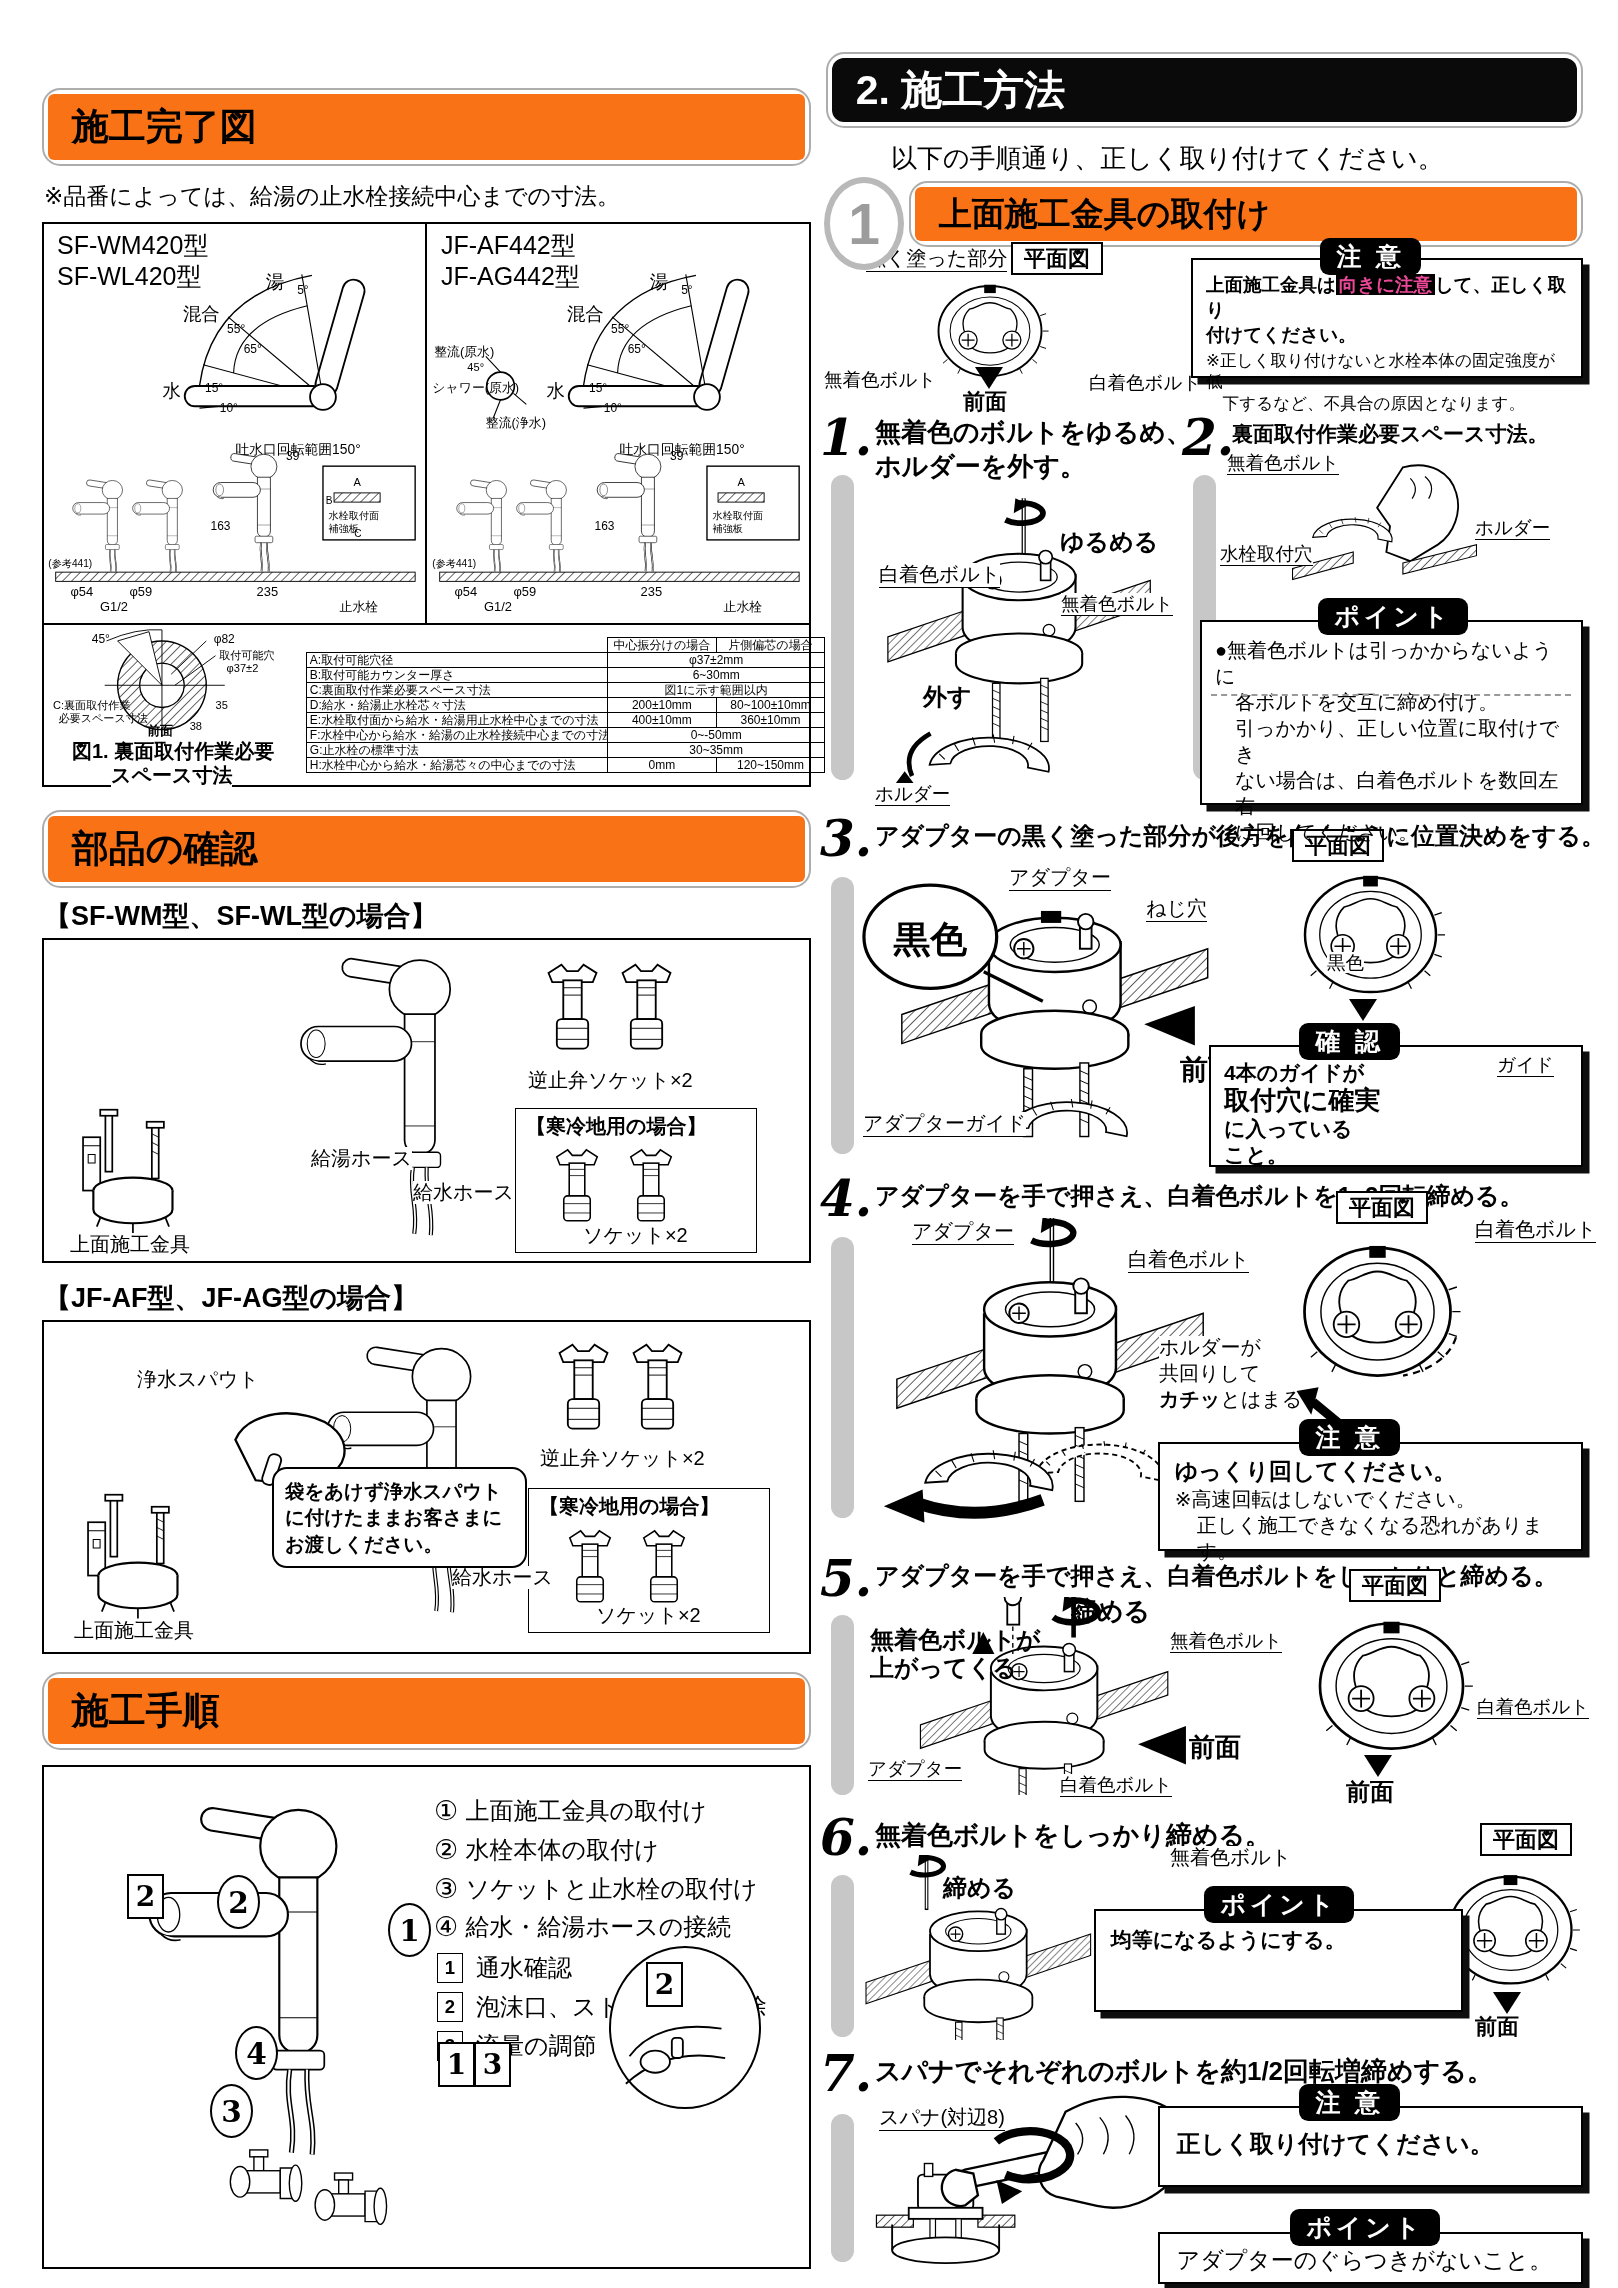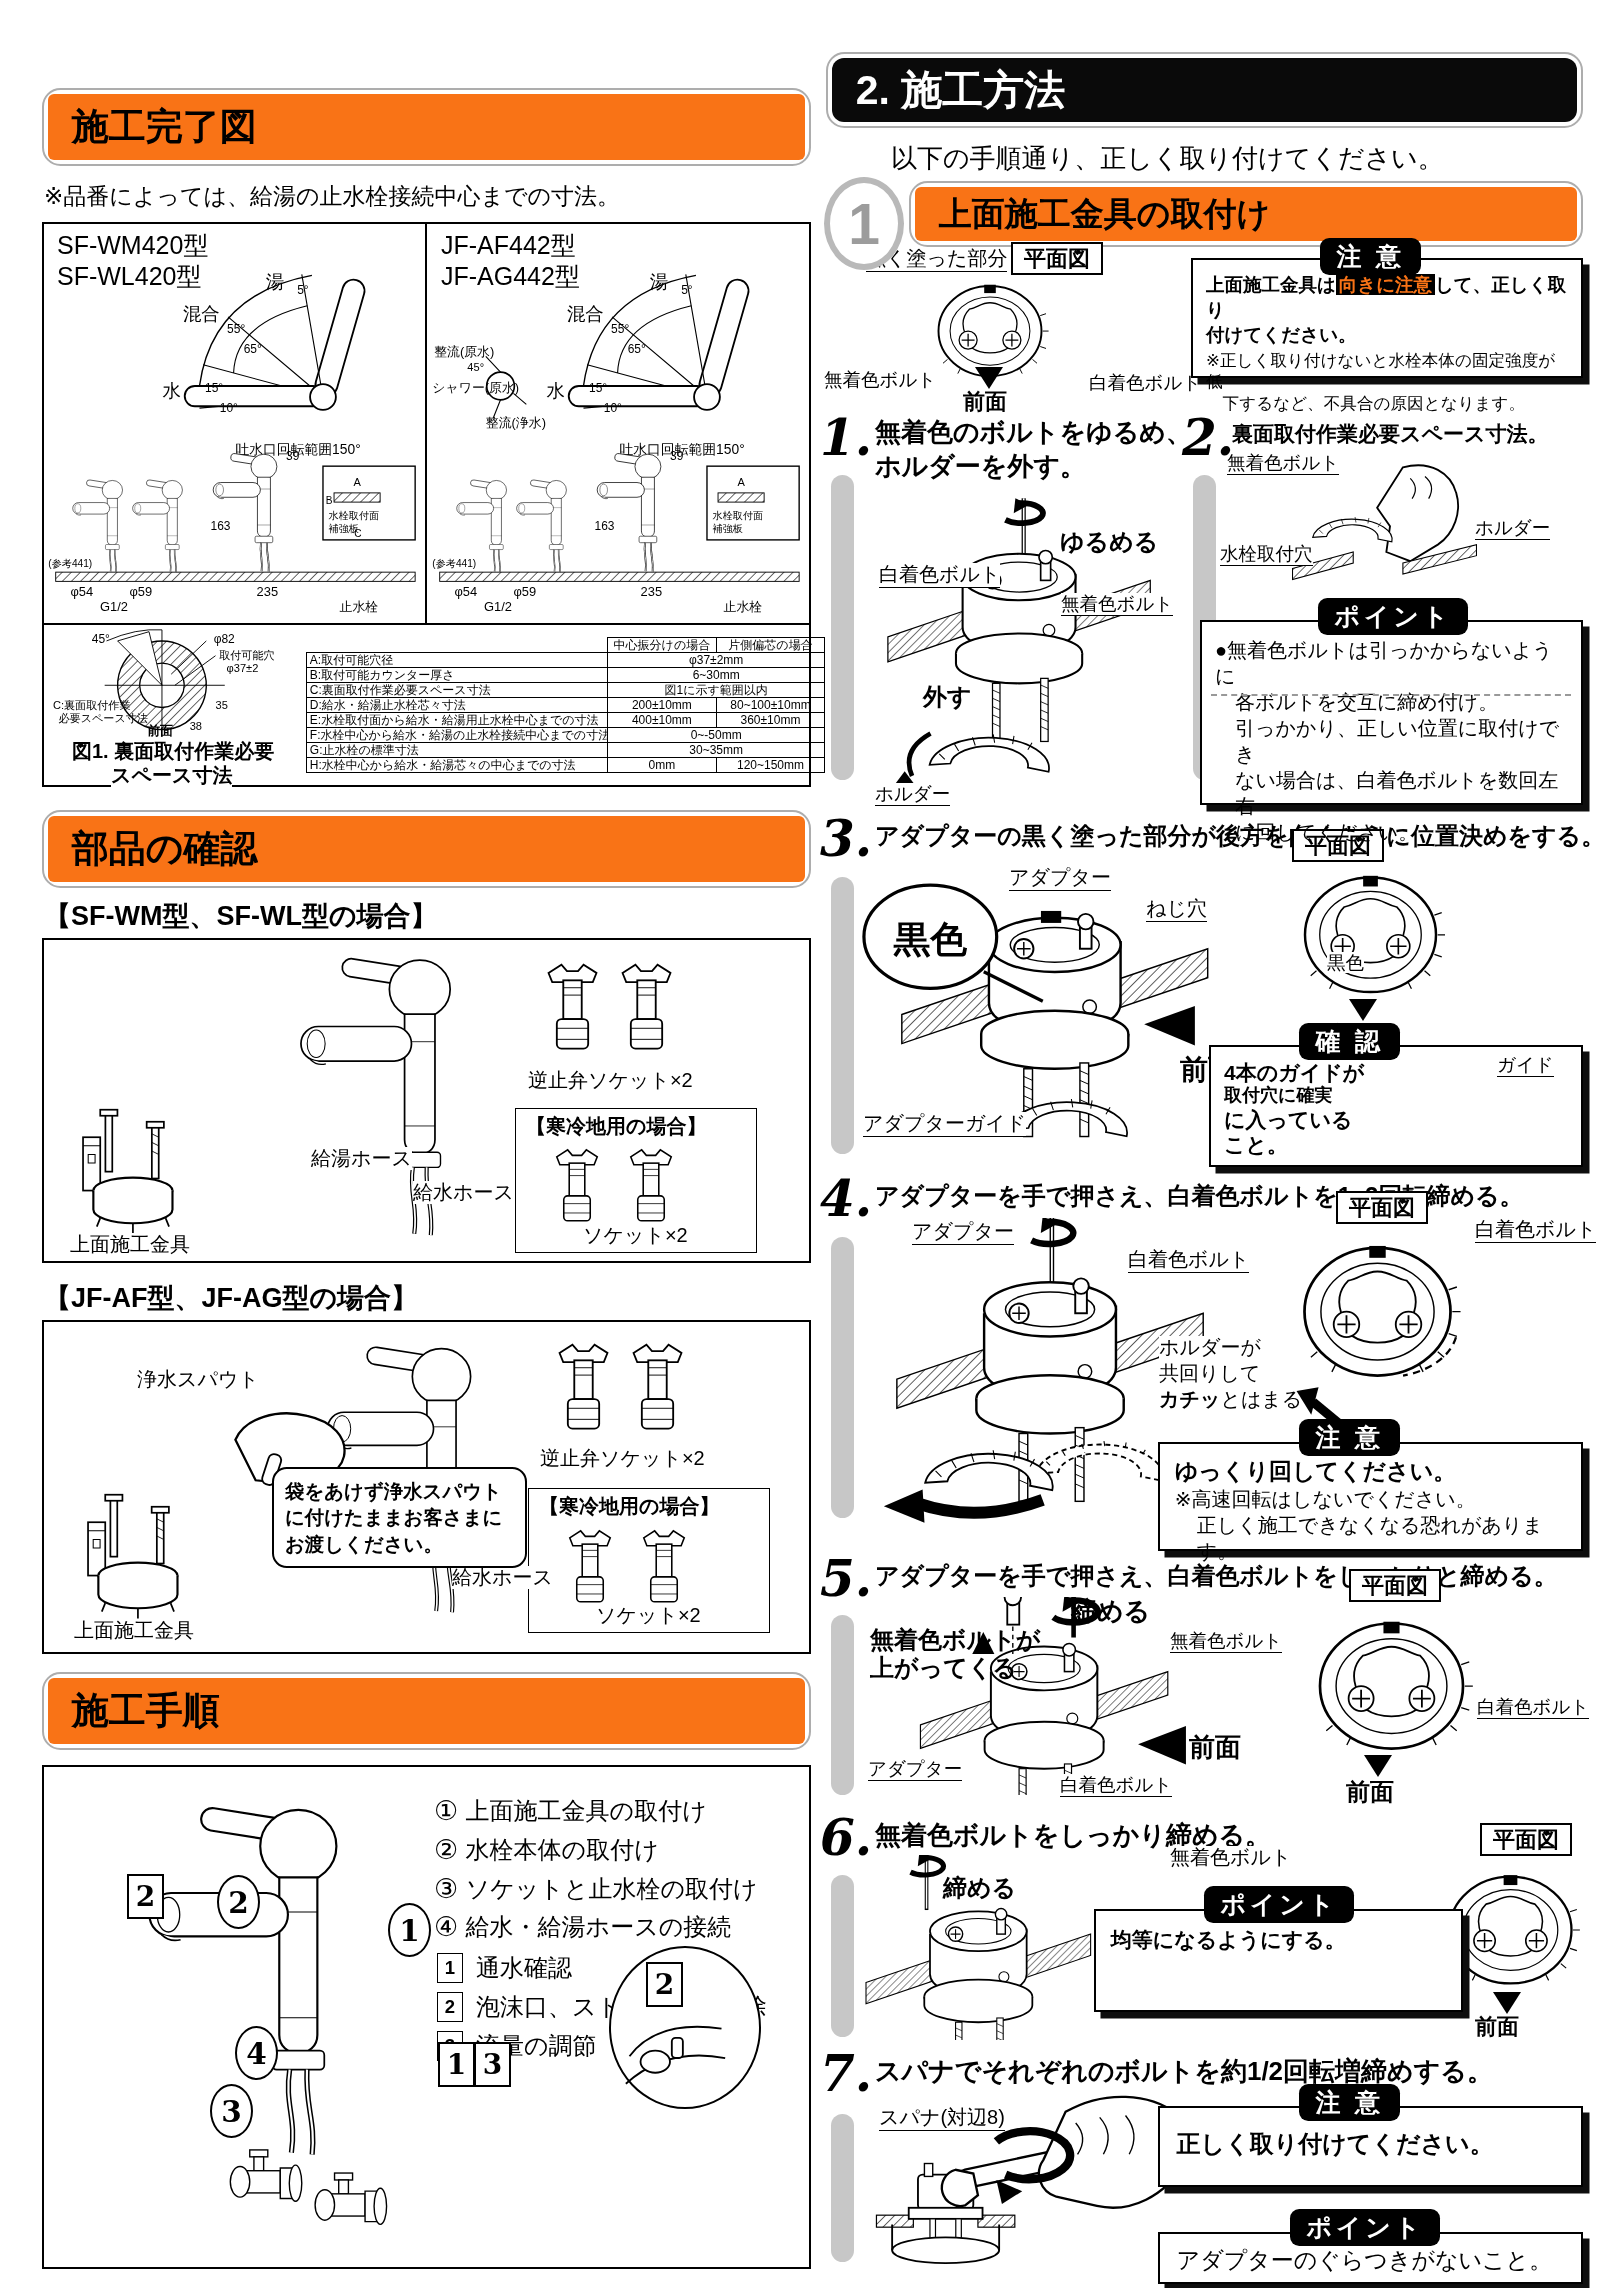--- a/index.html
+++ b/index.html
@@ -24,21 +24,21 @@
 .ell{position:absolute;width:39px;height:50px;border:2.8px solid #000;border-radius:50%;display:flex;align-items:center;justify-content:center;font-family:"DejaVu Serif",serif;font-weight:bold;font-size:29.5px;background:#fff;z-index:2}
 .bxo{position:absolute;width:33px;height:41px;border:2.8px solid #000;display:flex;align-items:center;justify-content:center;font-family:"DejaVu Serif",serif;font-weight:bold;font-size:28px;background:#fff;z-index:2}
 .bmk{display:inline-flex;width:24px;height:28px;border:1.8px solid #000;align-items:center;justify-content:center;font-size:18.5px;font-weight:bold;margin-right:13px}
 .cmk{font-size:27px;margin-right:7.4px}
 .li{position:absolute;display:flex;align-items:center;font-size:24px;white-space:nowrap}
 table.dim{border-collapse:collapse;font-size:12px;table-layout:fixed}
 table.dim td{border:1.4px solid #000;padding:0 2.8px;height:14px;line-height:1.05;overflow:hidden;white-space:nowrap}
 table.dim td.c{text-align:center}
 table.dim td.nb{border:none}
 .bigcirc{position:absolute;width:68px;height:81px;border:6.5px solid #b9b9b9;border-radius:50%;background:#fff;display:flex;align-items:center;justify-content:center;font-size:57px;font-weight:bold;color:#9c9c9c;z-index:2}
-.inv{background:#000;color:#f97316;padding:0 2.8px}
+.inv{background:#000;color:#ec4899;padding:0 2.8px}
 .dash{border-top:2.8px dashed #999;position:absolute}
 .bubble{position:absolute;border:2.3px solid #000;border-radius:14.8px;background:#fff;padding:9.2px 11px;font-size:19.4px;font-weight:bold;line-height:1.35;z-index:2}
 </style>
 </head>
 <body>
 
 <div class="page">
 
 <svg width="0" height="0" style="position:absolute">
 <defs>
@@ -509,21 +509,21 @@
 <div class="lb pv" style="left:1292px;top:829px">平面図</div>
 <svg class="abs" style="left:1283px;top:866px" width="175" height="131" viewBox="0 0 200 160">
         <use href="#g-planview"></use>
       </svg>
 <div class="lb" style="left:1327px;top:952px;font-size:18.5px">黒色</div>
 <div class="abs tri-d" style="left:1349px;top:999px"></div>
 <div class="lb b nob" style="left:1331px;top:1021px;font-size:24px">前面</div>
 <div class="tag" style="left:1299px;top:1023px">確 認</div>
 <div class="tagbox" style="left:1209px;top:1045px;width:374px;height:122px;padding:13px 0 0 13px">
  <div style="font-size:21px;font-weight:bold;line-height:1.2">4本のガイドが</div>
- <div style="font-size:18px;font-weight:bold;line-height:1.2">取付穴に確実</div>
+ <div style="font-size:26px;font-weight:bold;line-height:1.2">取付穴に確実</div>
  <div style="font-size:21px;font-weight:bold;line-height:1.2">に入っている</div>
  <div style="font-size:21px;font-weight:bold;line-height:1.2">こと。</div>
 </div>
 <svg class="abs" style="left:1421px;top:1078px" width="138" height="83" viewBox="0 0 150 110">
         <use href="#g-front-adpt" transform="translate(0,10)"></use>
       </svg>
 <div class="lb und nob" style="left:1497px;top:1054px;font-size:18.5px;z-index:3">ガイド</div>
 
 <div class="cap" style="left:831px;top:1237px;height:281px"></div>
 <div class="sno" style="left:820px;top:1174px">4.</div>

